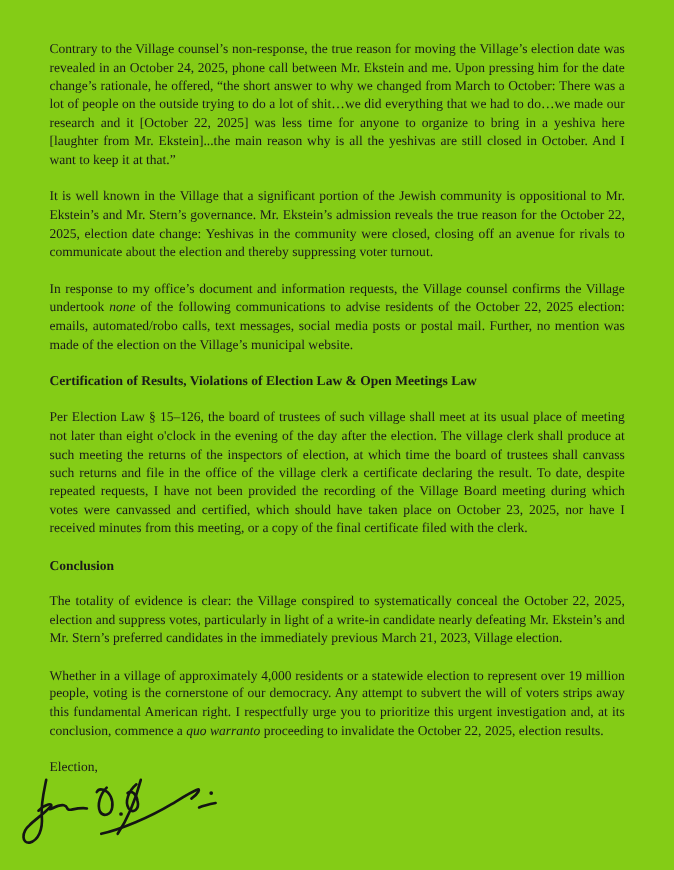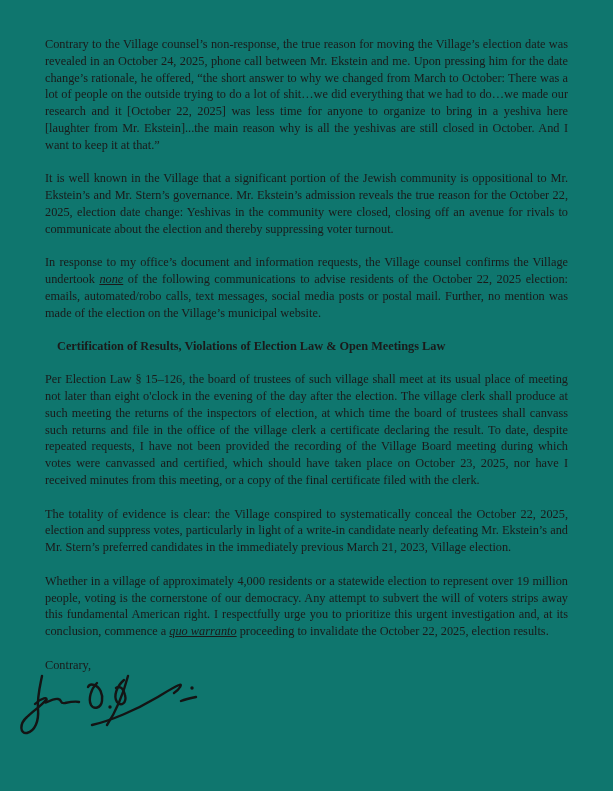--- a/index.html
+++ b/index.html
@@ -4,48 +4,48 @@
 <style>
   html, body {
     margin: 0;
     padding: 0;
     background: #ffffff;
   }
   .page {
     position: relative;
     width: 613px;
     height: 791px;
-    background: #0f766e;
+    background: #84cc16;
     overflow: hidden;
     font-family: "Liberation Serif", "DejaVu Serif", serif;
     color: #1a1a1a;
   }
   .letter {
     position: absolute;
     left: 45px;
     top: 36px;
     width: 523px;
     font-size: 12.3px;
     line-height: 16.8px;
     text-align: justify;
   }
   .letter p {
     margin: 0 0 16.8px 0;
   }
   .letter h3 {
-    margin: 12px;
+    margin: 0;
     font-size: 12.3px;
     line-height: 16.8px;
     font-weight: bold;
     text-align: left;
   }
   .letter .after-heading {
     margin-top: 16px;
   }
-  .italic { font-style: italic; text-decoration: underline; }
+  .italic { font-style: italic; }
   .closing { margin-bottom: 0 !important; }
   .signature {
     display: block;
     margin: 0 0 0 -27px;
     width: 182px;
     height: 64px;
   }
 </style>
 </head>
 <body>
@@ -57,28 +57,29 @@
 
     <p>It is well known in the Village that a significant portion of the Jewish community is oppositional to Mr. Ekstein’s and Mr. Stern’s governance. Mr. Ekstein’s admission reveals the true reason for the October 22, 2025, election date change: Yeshivas in the community were closed, closing off an avenue for rivals to communicate about the election and thereby suppressing voter turnout.</p>
 
     <p>
       <span>In response to my office’s document and information requests, the Village counsel confirms the Village undertook </span><span class="italic">none</span><span> of the following communications to advise residents of the October 22, 2025 election: emails, automated/robo calls, text messages, social media posts or postal mail. Further, no mention was made of the election on the Village’s municipal website.</span>
     </p>
 
     <h3>Certification of Results, Violations of Election Law &amp; Open Meetings Law</h3>
     <p class="after-heading">Per Election Law § 15–126, the board of trustees of such village shall meet at its usual place of meeting not later than eight o'clock in the evening of the day after the election. The village clerk shall produce at such meeting the returns of the inspectors of election, at which time the board of trustees shall canvass such returns and file in the office of the village clerk a certificate declaring the result. To date, despite repeated requests, I have not been provided the recording of the Village Board meeting during which votes were canvassed and certified, which should have taken place on October 23, 2025, nor have I received minutes from this meeting, or a copy of the final certificate filed with the clerk.</p>
 
+    <h3>Conclusion</h3>
     <p class="after-heading">The totality of evidence is clear: the Village conspired to systematically conceal the October 22, 2025, election and suppress votes, particularly in light of a write-in candidate nearly defeating Mr. Ekstein’s and Mr. Stern’s preferred candidates in the immediately previous March 21, 2023, Village election.</p>
 
     <p>
       <span>Whether in a village of approximately 4,000 residents or a statewide election to represent over 19 million people, voting is the cornerstone of our democracy. Any attempt to subvert the will of voters strips away this fundamental American right. I respectfully urge you to prioritize this urgent investigation and, at its conclusion, commence a </span><span class="italic">quo warranto</span><span> proceeding to invalidate the October 22, 2025, election results.</span>
     </p>
 
 
-    <p class="closing">Contrary,</p>
+    <p class="closing">Election,</p>
 
     <svg class="signature" viewBox="0 0 182 64" fill="none" stroke="#141414" stroke-width="2.4" stroke-linecap="round" stroke-linejoin="round">
 
       <path d="M24 3 C22 13 19 25 20 36 C21 48 17 58 9 60 C2 61 1 51 9 44 C15 38 23 33 28 27"></path>
 
       <path d="M17 31 C23 25 31 23 28 28 C25 33 33 25 40 26 C45 27 41 31 47 30 C52 29 57 28 61 29"></path>
 
       <path d="M79 10 C73 16 70 26 73 32 C76 37 83 35 84 28 C85 21 82 14 76 12 C73 11 71 12 70 14"></path>
 
       <circle cx="92" cy="34" r="1.7" fill="#141414" stroke="none"></circle>

